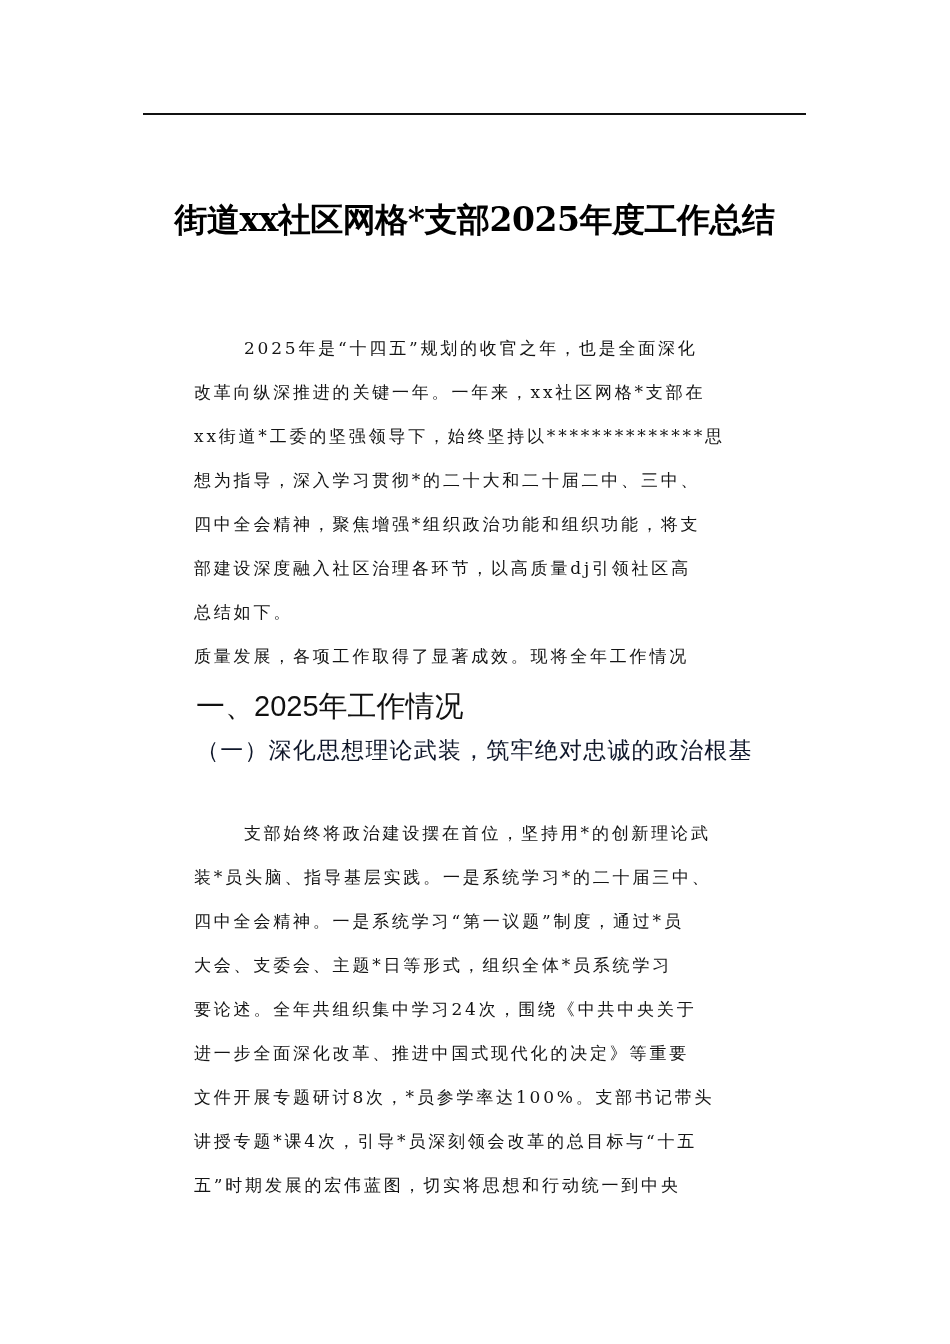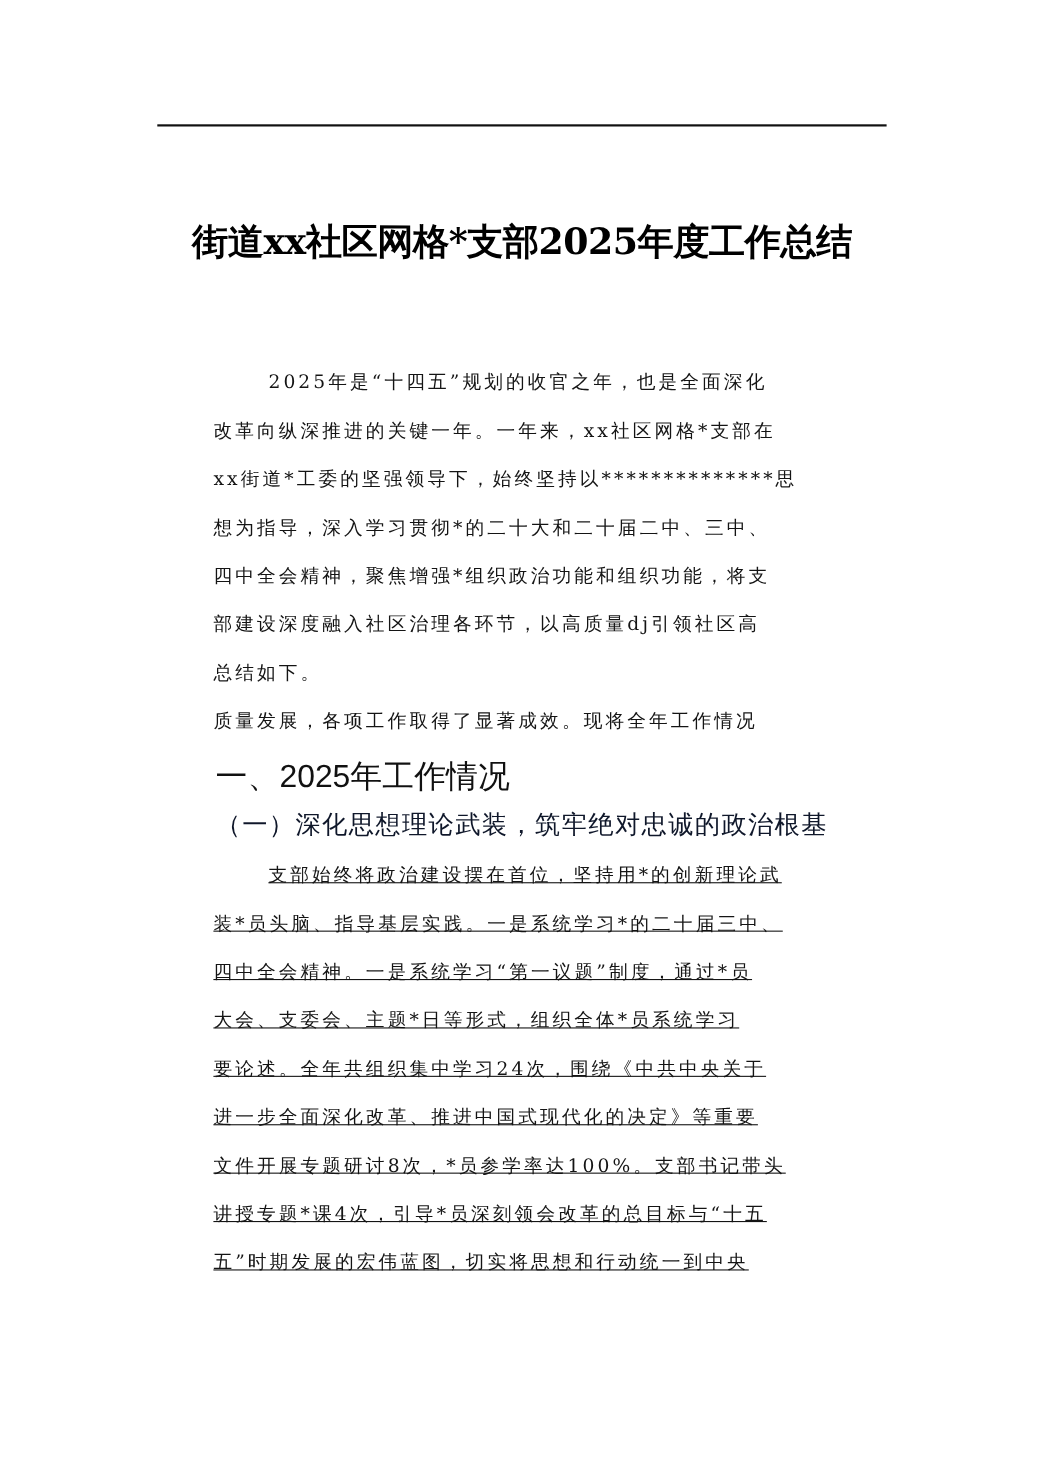--- a/index.html
+++ b/index.html
@@ -76,21 +76,21 @@
       position: absolute;
       left: 196px;
       top: 728px;
       font-family: "DejaVu Serif", "Liberation Serif", serif;
       font-size: 23px;
       line-height: 44px;
       letter-spacing: 1.2px;
       color: #0f172a;
       white-space: nowrap;
     }
-    .section-body { top: 774px; text-decoration: underline; }
+    .section-body { top: 811px; }
   </style>
 </head>
 <body>
 
 <div class="page">
 
   <div class="header-rule"></div>
 
   <div class="title">街道xx社区网格*支部2025年度工作总结</div>
 

